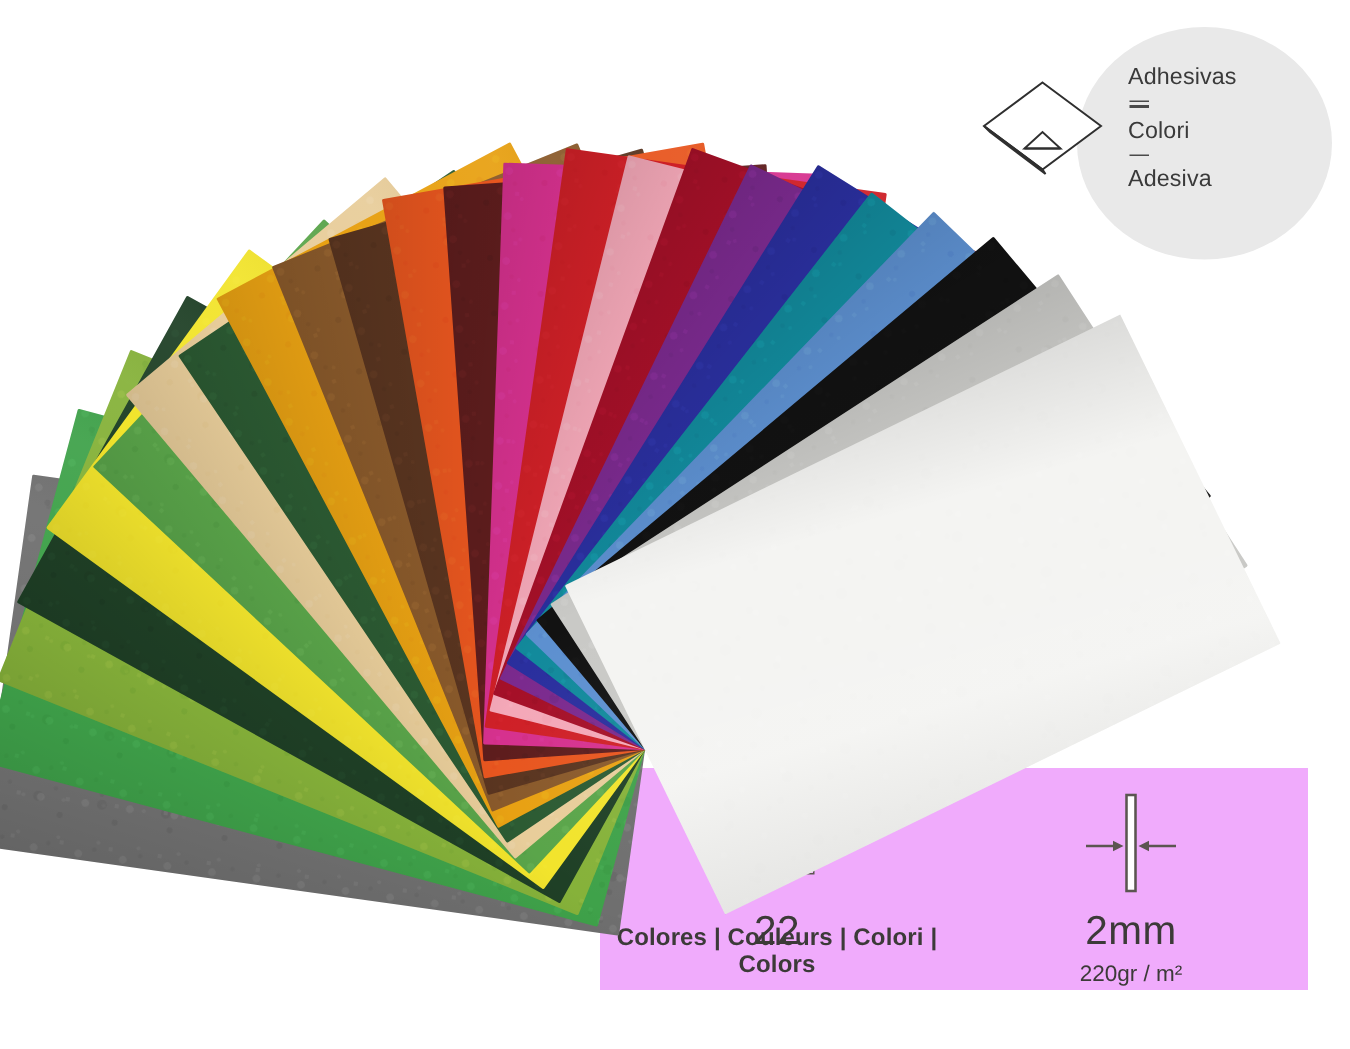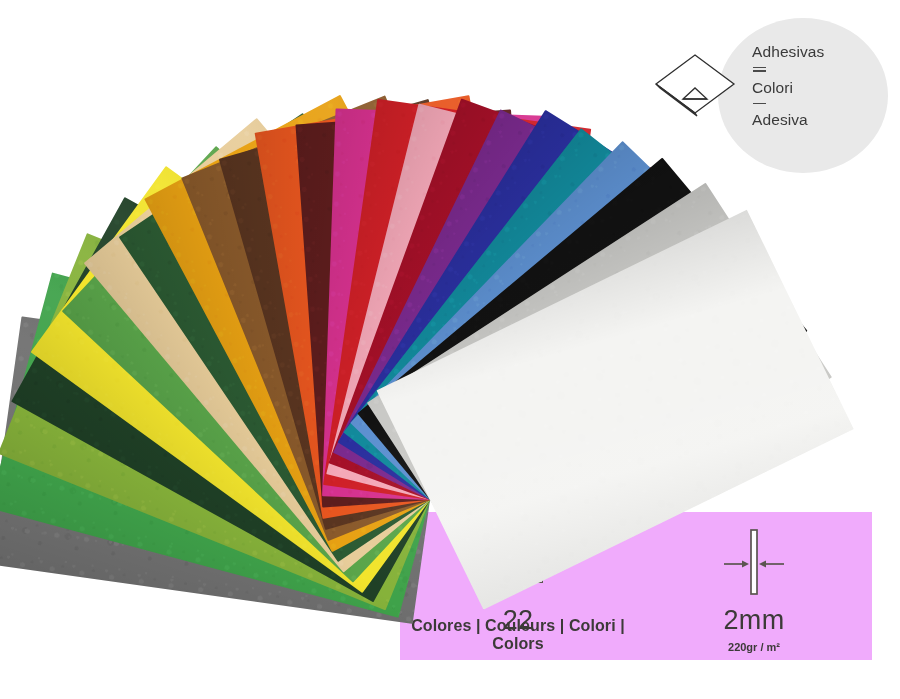--- a/index.html
+++ b/index.html
@@ -54,21 +54,21 @@
     position:absolute; left:400px; top:512px; width:472px; height:148px;
     background:#f0abfc;
   }
   #spec-cols{position:absolute;inset:0;display:flex;}
   .spec-col{flex:1;position:relative;display:flex;flex-direction:column;align-items:center;}
   .spec-ico{height:72px;display:flex;align-items:flex-end;justify-content:center;padding-top:14px;}
   .spec-val{
     font-size:27px;color:#3c3a38;letter-spacing:.3px;line-height:1;
     margin-top:9px;font-weight:400;white-space:nowrap;
   }
-  .spec-sub{font-size:11px;color:#3c3a38;margin-top:7px;white-space:nowrap;font-weight:700;}
+  .spec-sub{font-size:15px;color:#3c3a38;margin-top:7px;white-space:nowrap;font-weight:400;}
   #colors-caption{
     position:absolute; left:0; top:105px; width:236px;
     text-align:center; font-size:16px; color:#3c3a38; font-weight:700; letter-spacing:.1px;
   }
 
   
   .grid-ico{width:62px;}
   .grid-row{display:flex;gap:3.2px;margin-bottom:3.2px;}
   .grid-sq{width:8.6px;height:8.6px;border:1.6px solid #5b5550;box-sizing:border-box;}
   .stroke{stroke:#5b5550;fill:none;}

